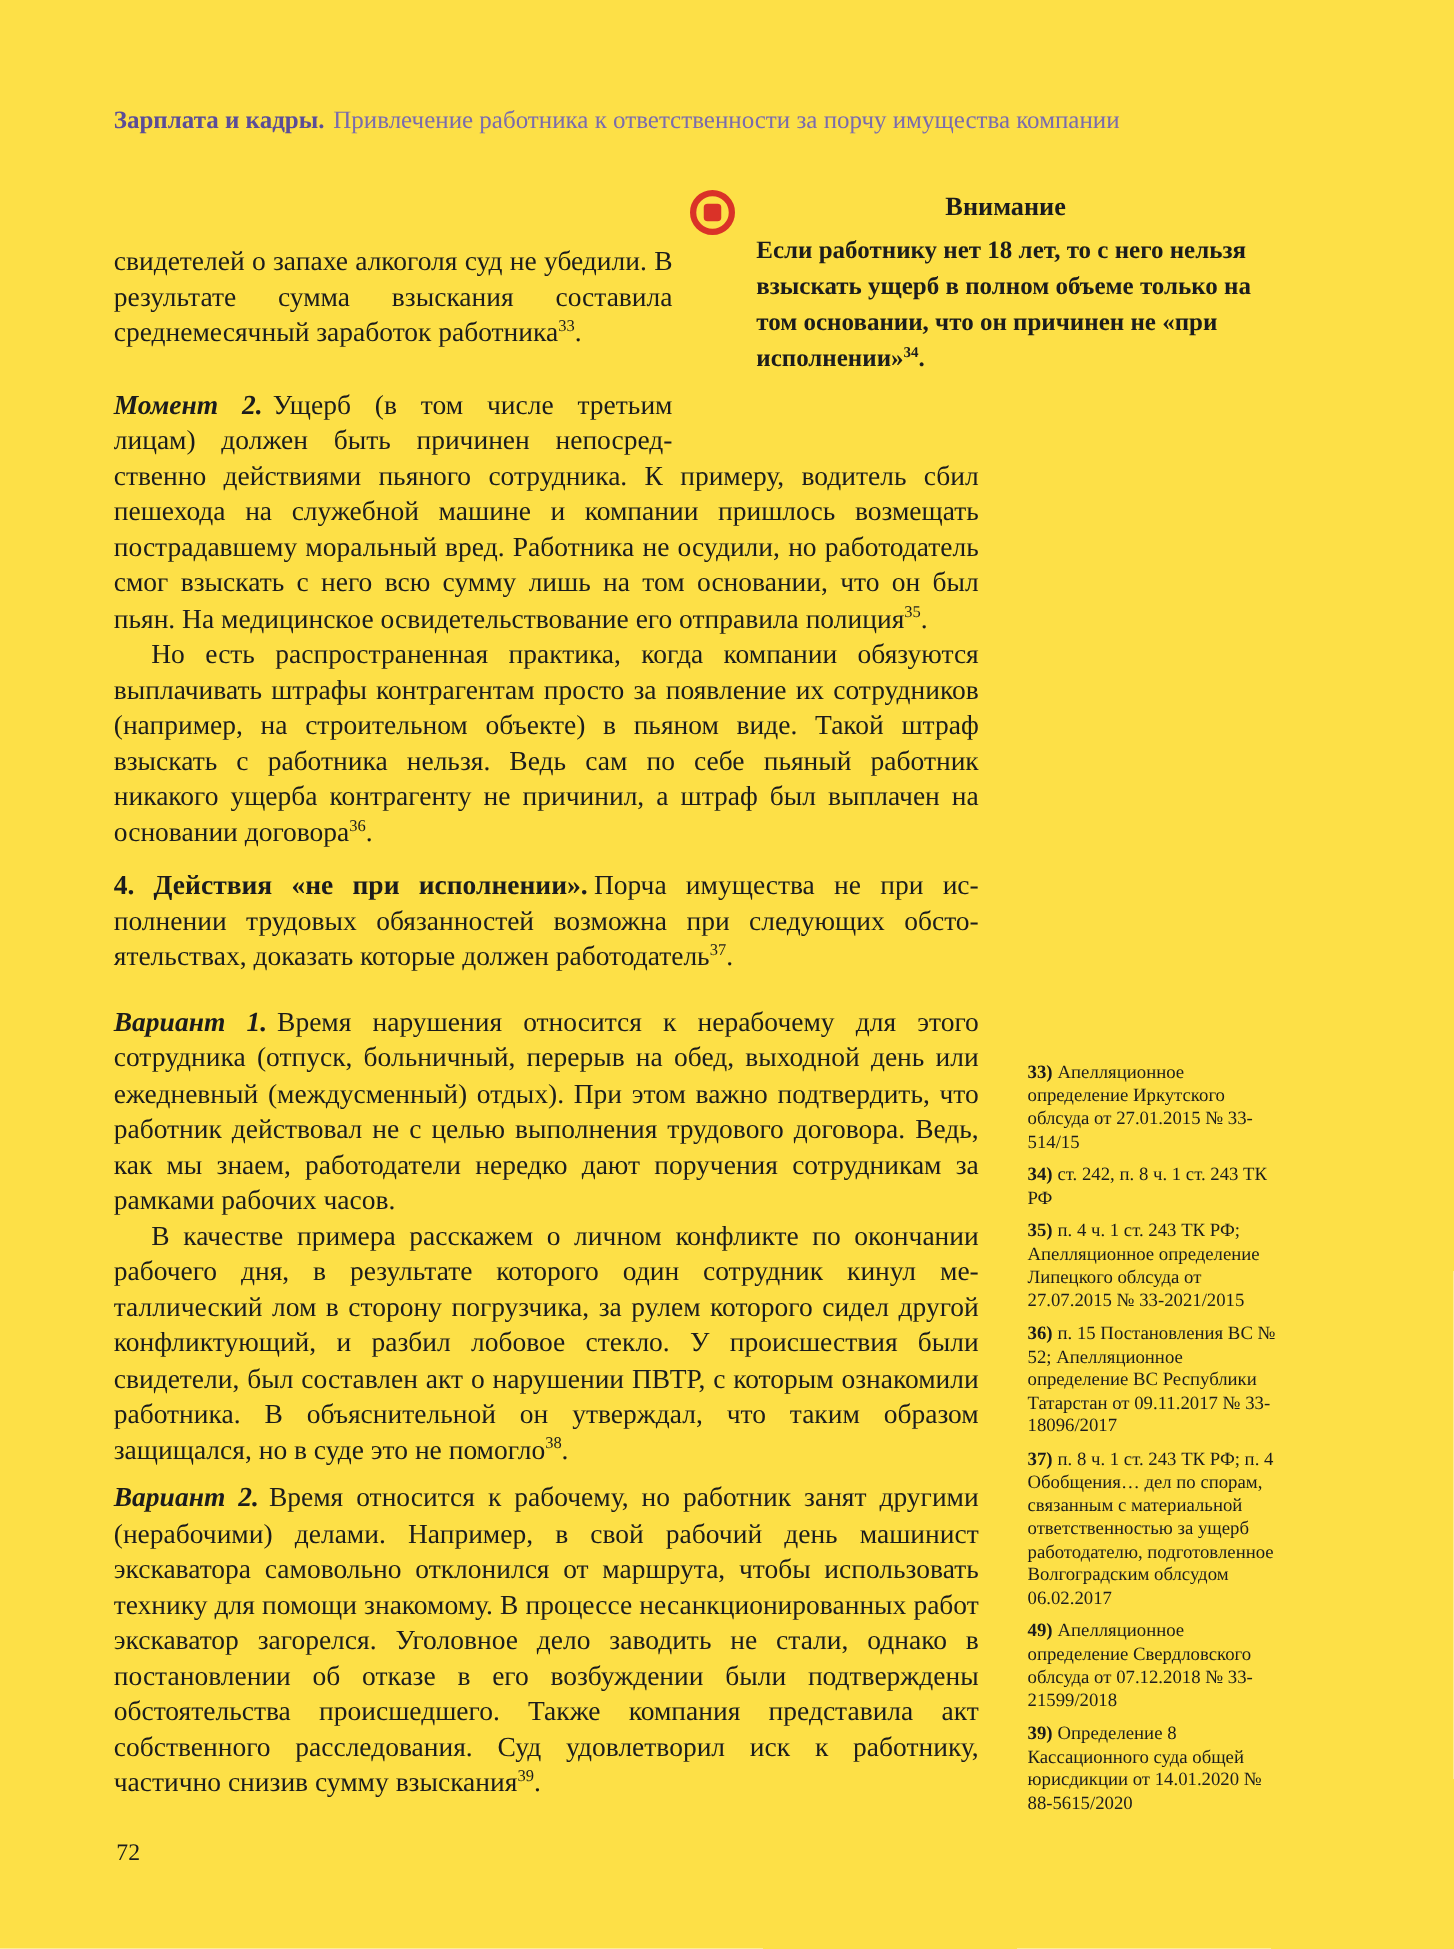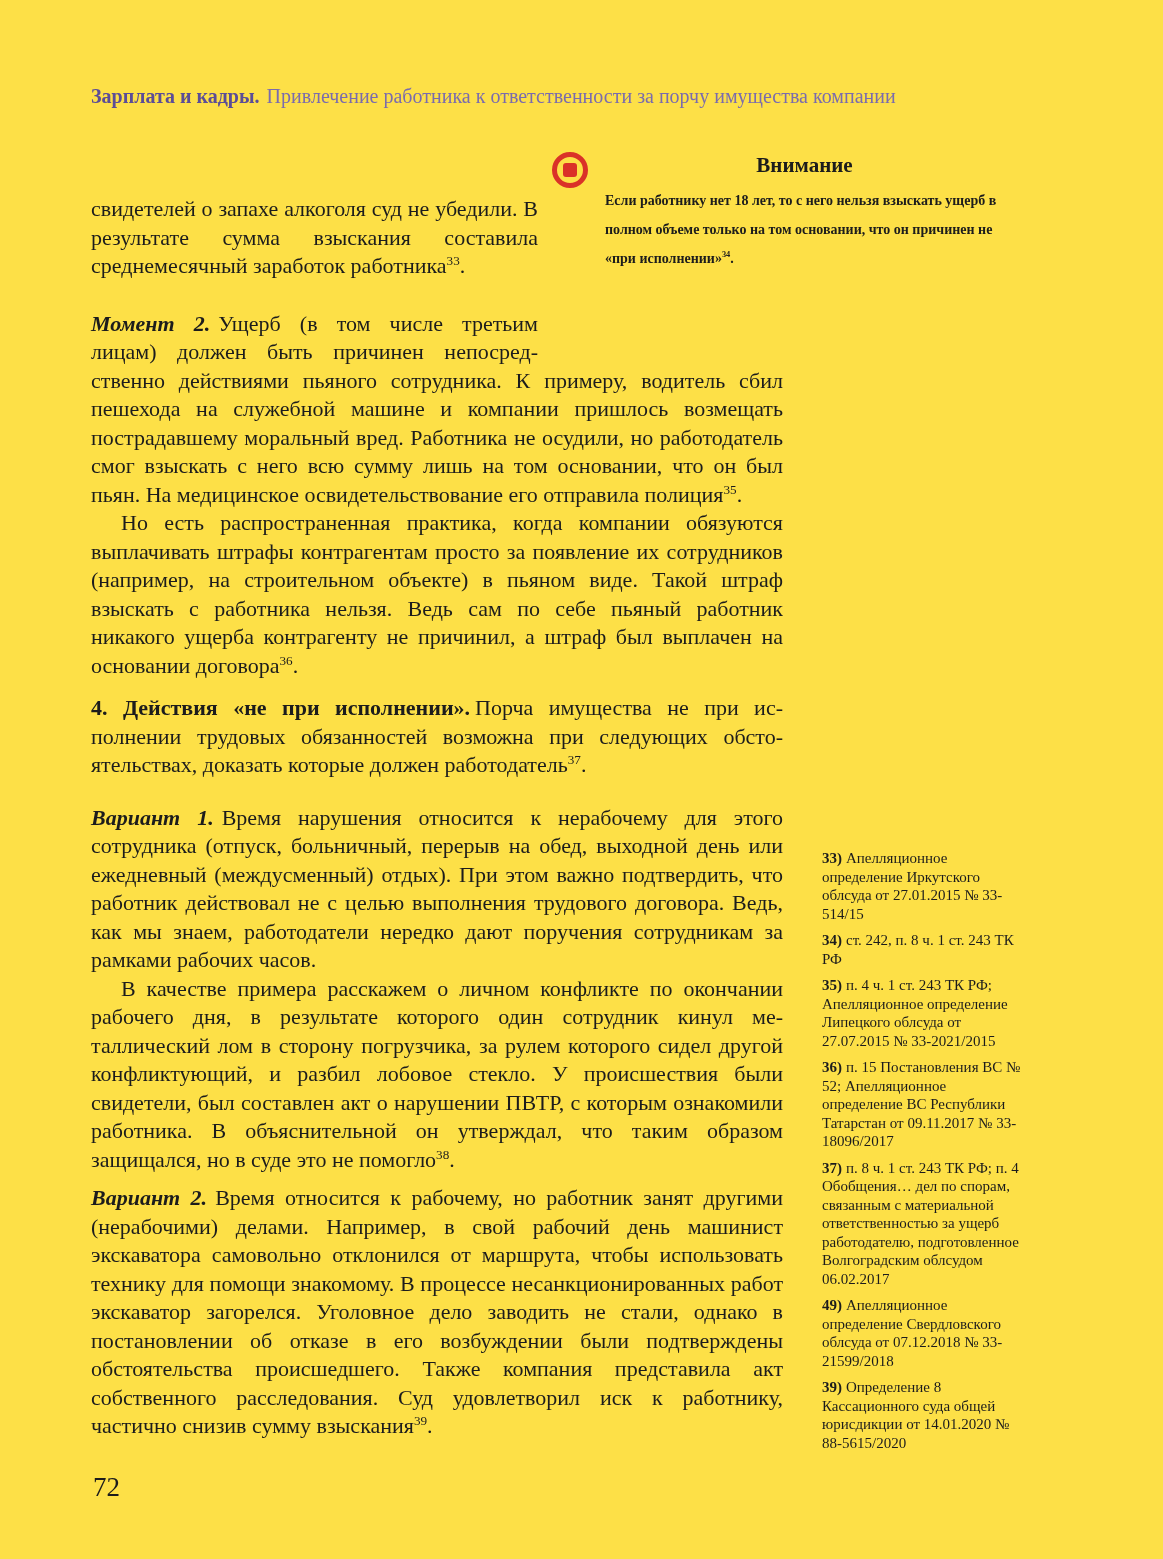--- a/index.html
+++ b/index.html
@@ -71,21 +71,21 @@
     left: 50%; top: 50%;
     width: 14px; height: 14px;
     transform: translate(-50%, -50%);
     background: #da3228;
     border-radius: 3px;
   }
   .callout-body { margin-left: 17px; width: 399px; }
   .callout-title { font-size: 21px; font-weight: bold; line-height: 26px; margin-top: 2px; text-align: center; }
   .callout-text {
     margin-top: 8px;
-    font-size: 14px;
+    font-size: 20px;
     font-weight: bold;
     line-height: 29px;
     text-align: left;
   }
 
   
   .footnotes {
     position: absolute;
     left: 822px;
     top: 849px;
@@ -95,21 +95,21 @@
     text-align: left;
   }
   .footnote { margin-bottom: 8px; }
   .fn-num { font-weight: bold; margin-right: 4px; }
 
   
   .page-number {
     position: absolute;
     left: 93px;
     top: 1472px;
-    font-size: 27px;
+    font-size: 19px;
   }
 </style>
 </head>
 <body>
 
 <div class="page">
 
   <header class="page-header">
     <span class="rubric">Зарплата и кадры.</span><span class="article-title">Привлечение работника к ответственности за порчу имущества компании</span>
   </header>

